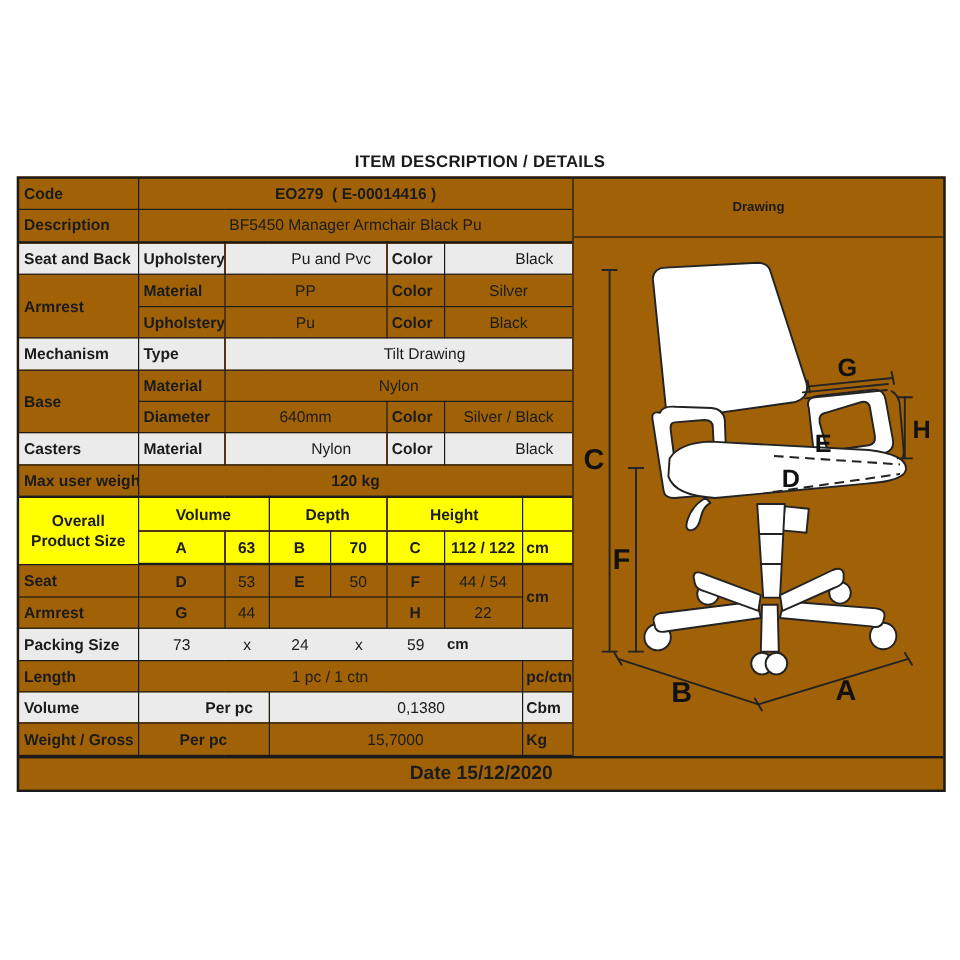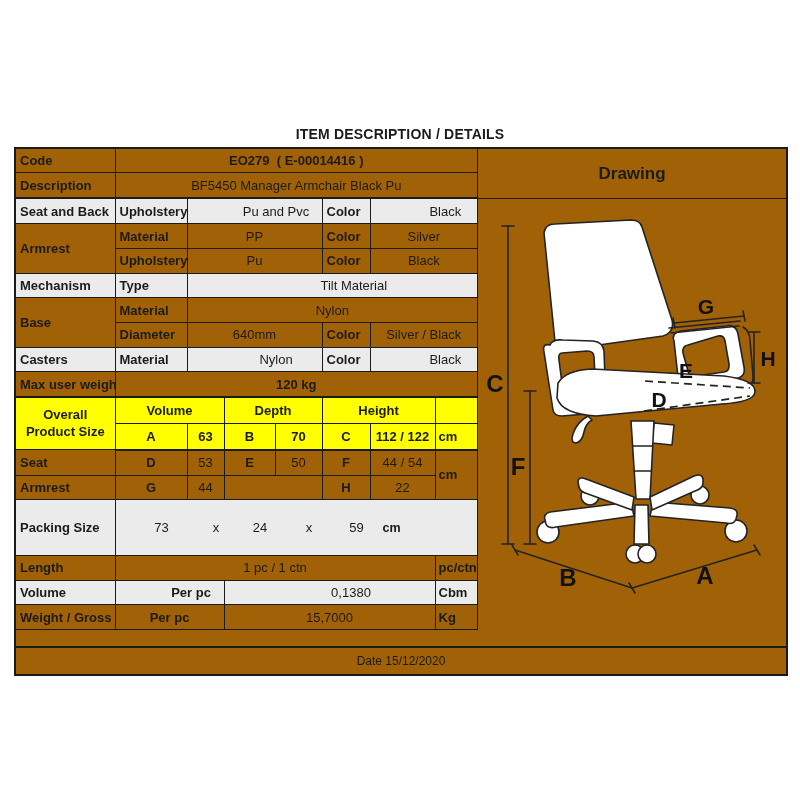--- a/index.html
+++ b/index.html
@@ -22,24 +22,24 @@
   .unit{font-weight:bold;font-size:11.5px;text-align:left !important;padding-left:3px !important;}
   tr.shade td{background:#ebebeb;padding-left:46px;}
   tr.yellow td{background:#ffff00;}
   tr.thickb>td{border-bottom-width:2px;}
   .ps-grid{display:grid;grid-template-columns:72px 37px 51px 47px 48px 65px 42px;
            height:100%;align-items:center;}
   .ps-grid span{text-align:center;}
   .ps-grid .unit-in{font-weight:bold;text-align:left;padding-left:2px;font-size:12.5px;}
   .drawing-panel{width:309px;border-left:1px solid #1b1b1b;display:flex;flex-direction:column;}
   .drawing-header{height:53px;border-bottom:1px solid #1b1b1b;display:flex;
-                  align-items:center;justify-content:center;font-weight:bold;font-size:17px;}
+                  align-items:center;justify-content:center;font-weight:bold;font-size:11px;}
   .drawing-body{flex:1;position:relative;}
   .date-bar{height:26px;border-top:2px solid #1b1b1b;display:flex;align-items:center;
-            justify-content:center;font-weight:normal;font-size:12px;margin-top:16px;}
+            justify-content:center;font-weight:bold;font-size:16px;}
   svg .ln{stroke:#232323;stroke-width:1.6;fill:none;stroke-linecap:round;stroke-linejoin:round;}
   svg .wh{stroke:#232323;stroke-width:1.6;fill:#ffffff;stroke-linejoin:round;}
   svg .dash{stroke:#232323;stroke-width:1.7;fill:none;stroke-dasharray:8 5;}
   svg .dim{font-family:"Liberation Sans",sans-serif;font-weight:bold;fill:#111;stroke:none;
            text-anchor:middle;}
   svg .big{font-size:24px;}
   svg .mid{font-size:21px;}
 </style>
 </head>
 <body>
@@ -86,21 +86,21 @@
           </tr>
           <tr>
             <td class="lbl">Upholstery</td>
             <td colspan="3">Pu</td>
             <td class="lbl">Color</td>
             <td colspan="2">Black</td>
           </tr>
           <tr class="shade">
             <td class="lbl">Mechanism</td>
             <td class="lbl">Type</td>
-            <td colspan="6">Tilt Material</td>
+            <td colspan="6">Tilt Drawing</td>
           </tr>
           <tr>
             <td rowspan="2" class="lbl">Base</td>
             <td class="lbl">Material</td>
             <td colspan="6">Nylon</td>
           </tr>
           <tr>
             <td class="lbl">Diameter</td>
             <td colspan="3">640mm</td>
             <td class="lbl">Color</td>
@@ -146,21 +146,21 @@
           <tr>
             <td class="lbl">Armrest</td>
             <td class="b">G</td>
             <td>44</td>
             <td colspan="2"></td>
             <td class="b">H</td>
             <td>22</td>
           </tr>
           <tr class="shade">
             <td class="lbl">Packing Size</td>
-            <td colspan="7" style="padding:10px">
+            <td colspan="7" style="padding:0">
               <div class="ps-grid">
                 <span>73</span>
                 <span>x</span>
                 <span>24</span>
                 <span>x</span>
                 <span>59</span>
                 <span class="unit-in">cm</span>
                 <span></span>
               </div>
             </td>

